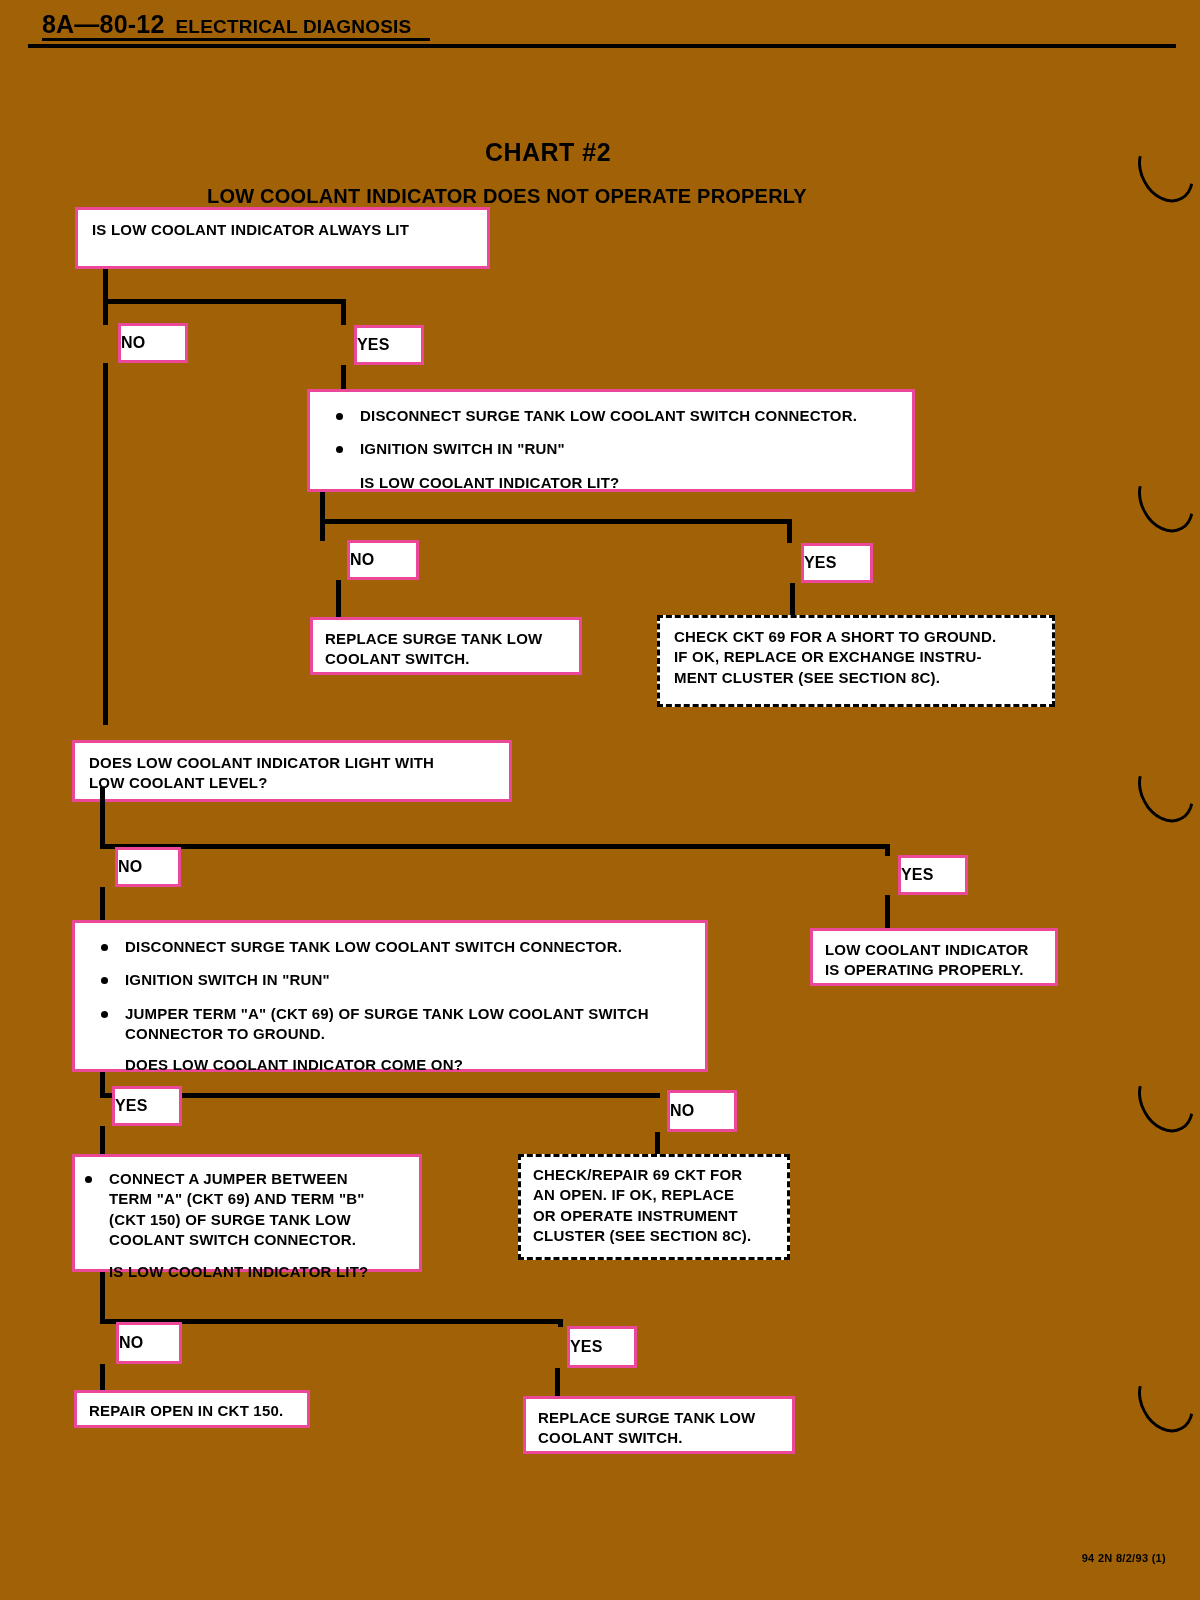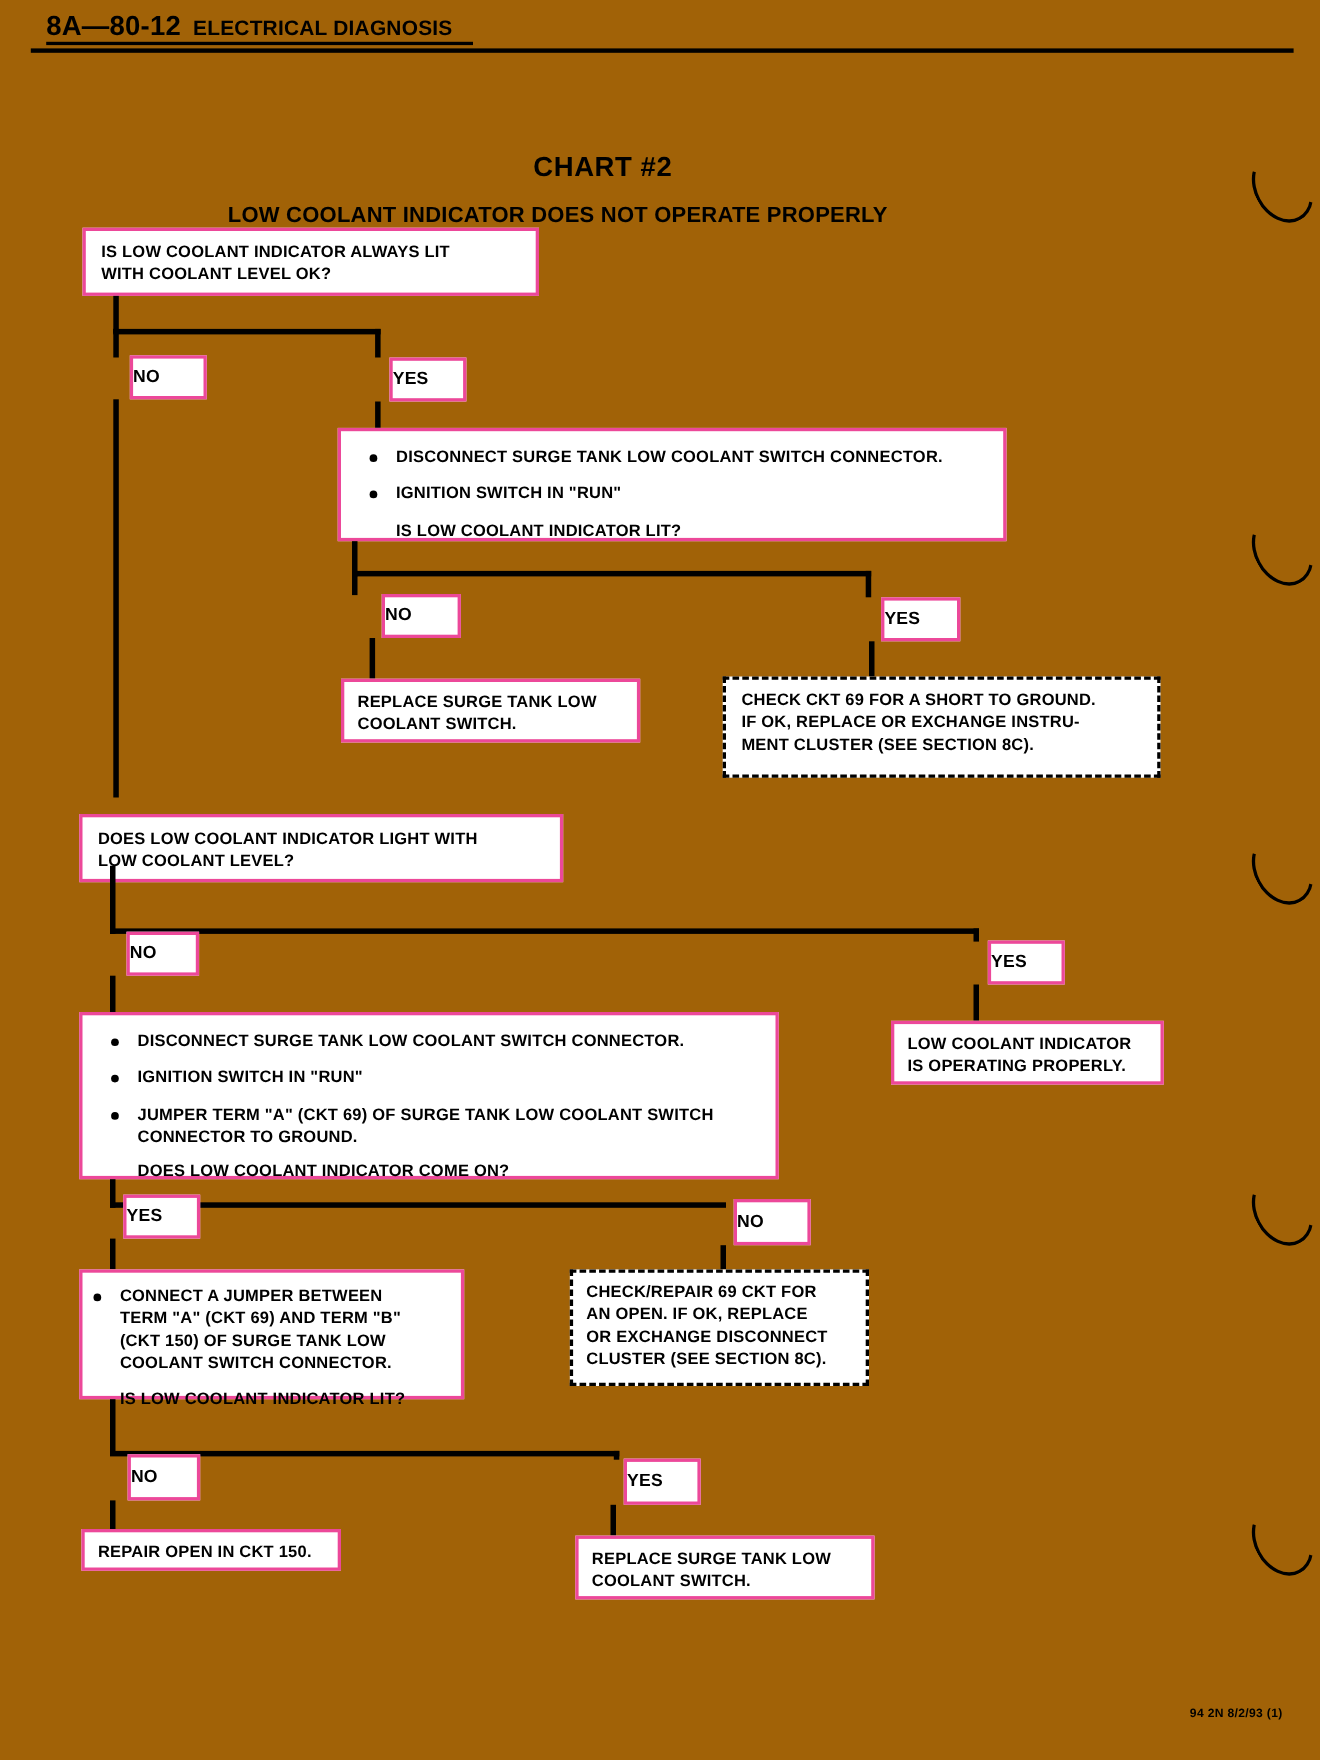--- a/index.html
+++ b/index.html
@@ -157,21 +157,20 @@
 
   <div class="punch" style="left:1140px; top:136px;"></div>
   <div class="punch" style="left:1140px; top:466px;"></div>
   <div class="punch" style="left:1140px; top:756px;"></div>
   <div class="punch" style="left:1140px; top:1066px;"></div>
   <div class="punch" style="left:1140px; top:1366px;"></div>
 
   <div class="box" style="left:75px; top:207px; width:415px; height:62px;">
     <div class="inner">
       <div class="txtline">IS LOW COOLANT INDICATOR ALWAYS LIT</div>
-      <div class="txtline">WITH COOLANT LEVEL OK?</div>
     </div>
   </div>
 
   <div class="ln" style="left:103px; top:269px; width:5px; height:34px;"></div>
   <div class="ln" style="left:103px; top:299px; width:243px; height:5px;"></div>
   <div class="ln" style="left:341px; top:299px; width:5px; height:26px;"></div>
   <div class="ln" style="left:103px; top:299px; width:5px; height:26px;"></div>
 
   <div class="box center-label" style="left:74px; top:323px; width:70px; height:40px;">
     <span>NO</span>
@@ -295,21 +294,21 @@
         </li>
         <li class="nobullet">IS LOW COOLANT INDICATOR LIT?</li>
       </ul>
     </div>
   </div>
 
   <div class="box dashed" style="left:518px; top:1154px; width:272px; height:106px;">
     <div class="inner" style="padding:8px 12px;">
       <div class="txtline">CHECK/REPAIR 69 CKT FOR</div>
       <div class="txtline">AN OPEN. IF OK, REPLACE</div>
-      <div class="txtline">OR EXCHANGE DISCONNECT</div>
+      <div class="txtline">OR OPERATE INSTRUMENT</div>
       <div class="txtline">CLUSTER (SEE SECTION 8C).</div>
     </div>
   </div>
 
   <div class="ln" style="left:100px; top:1272px; width:5px; height:50px;"></div>
   <div class="ln" style="left:100px; top:1319px; width:463px; height:5px;"></div>
   <div class="ln" style="left:558px; top:1319px; width:5px; height:8px;"></div>
 
   <div class="box center-label" style="left:72px; top:1322px; width:66px; height:42px;">
     <span>NO</span>

